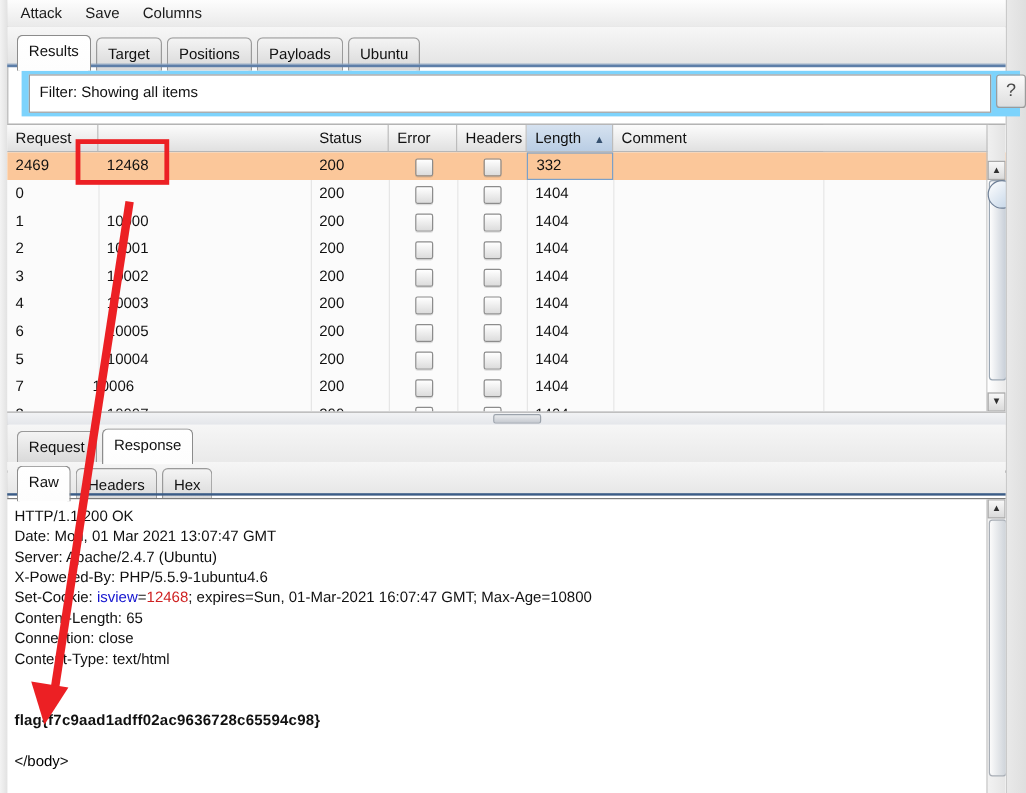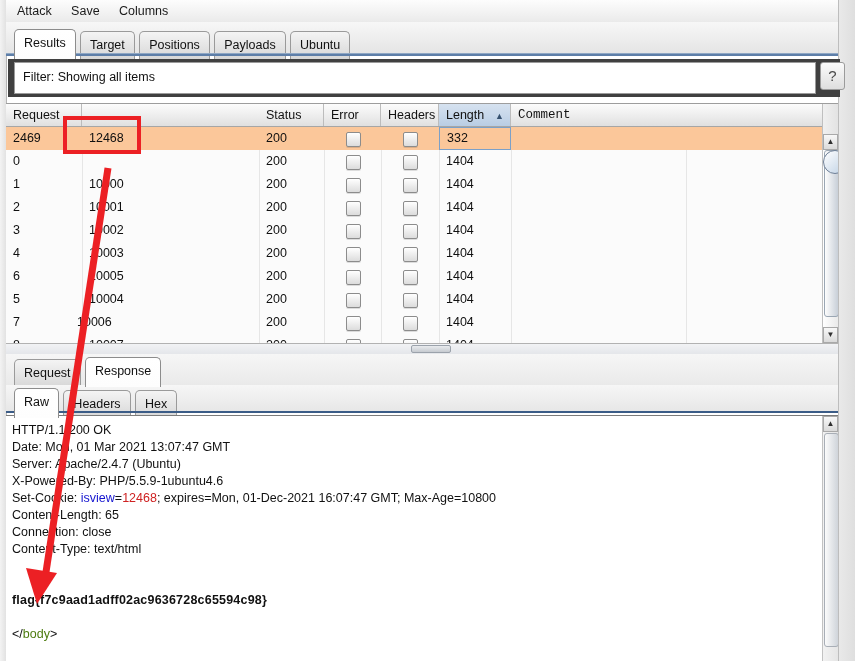--- a/index.html
+++ b/index.html
@@ -35,21 +35,21 @@
   .tab{display:inline-block;height:20px;line-height:20px;padding:3px 9px 4px 9px;
     border:1px solid #9a9a9a;border-bottom:none;
     border-radius:5px 5px 0 0;background:linear-gradient(to bottom,#f4f4f4,#d7d7d7);
     font-size:12.5px;color:#111;margin-right:1px;vertical-align:bottom;cursor:default;}
   .tab.sel{background:linear-gradient(to bottom,#ffffff,#fdfdfd);
     border-color:#8c8c8c;padding-bottom:6px;position:relative;z-index:3;}
   .tabstrip .under{position:absolute;left:0;bottom:0;width:832px;height:2px;background:#5d7ea8;}
   .tabstrip .under2{position:absolute;left:0;bottom:2px;width:832px;height:1px;background:#8fa7c4;}
 
   
-  .filterwrap{position:absolute;left:8px;top:59px;width:832px;height:38px;background:#404040;text-decoration:underline;}
+  .filterwrap{position:absolute;left:18px;top:59px;width:832px;height:38px;background:#7dd3fc;text-decoration:underline;}
   .filterbox{position:absolute;left:6px;top:3px;width:800px;height:30px;
     border:1px solid #9b9b9b;background:#fff;}
   .filterbox span{display:block;margin:7px 0 0 8px;font-size:12.5px;color:#111;}
   .helpbtn{position:absolute;left:812px;top:3px;width:23px;height:26px;
     border:1px solid #9b9b9b;border-radius:3px;
     background:linear-gradient(to bottom,#fbfbfb,#dedede);
     text-align:center;line-height:26px;font-size:15px;color:#4a4a4a;cursor:pointer;}
 
   
   .tablewrap{position:absolute;left:6px;top:103px;width:832px;height:239px;
@@ -114,21 +114,21 @@
 
   
   .respwrap{position:absolute;left:6px;top:415px;width:832px;height:246px;
     background:#ffffff;border-top:1px solid #7b7b7b;overflow:hidden;}
   .resptext{position:absolute;left:0;top:0;width:812px;height:246px;
     padding:6px 0 0 6px;box-sizing:border-box;
     font-family:"Liberation Sans", sans-serif;font-size:12.5px;color:#111;line-height:17px;}
   .resptext .ln{white-space:pre;}
   .kblue{color:#1414cf;}
   .kred{color:#cf2222;}
-  .kmag{color:#4d7c0f;}
+  .kmag{color:#000000;}
   .flagline{font-weight:bold;letter-spacing:.2px;}
 
   .vsb2{position:absolute;right:0;top:0;width:15px;height:246px;
     background:linear-gradient(to right,#f2f2f2,#e5e5e5);border-left:1px solid #c2c2c2;}
   .vsb2 .arrow{position:absolute;left:0;top:0;width:15px;height:16px;
     background:linear-gradient(to bottom,#f8f8f8,#dadada);border:1px solid #a9a9a9;
     box-sizing:border-box;text-align:center;font-size:8px;line-height:14px;color:#2f2f2f;cursor:pointer;}
   .vsb2 .thumb{position:absolute;left:1px;top:17px;width:13px;height:212px;
     border:1px solid #a8aeb6;border-radius:3px;
     background:linear-gradient(to right,#fbfbfb,#cfd4da);cursor:pointer;}
@@ -177,21 +177,21 @@
       <div class="th" style="left:253px;width:65px;">
         <span>Status</span></div>
       <div class="th" style="left:318px;width:57px;">
         <span>Error</span></div>
       <div class="th" style="left:375px;width:58px;">
         <span>Headers</span></div>
       <div class="th sorted" style="left:433px;width:72px;">
         <span>Length</span>
         <span class="sortmark">▲</span>
       </div>
-      <div class="th" style="left:505px;width:185px;font-family:Liberation Mono, monospace;">
+      <div class="th" style="left:505px;width:185px;">
         <span>Comment</span></div>
       <div class="th filler" style="left:680px;width:138px;border-right:none;"></div>
     </div>
 
     <div class="tbody">
       <div class="cellsep" style="left:76px;"></div>
       <div class="cellsep" style="left:253px;"></div>
       <div class="cellsep" style="left:318px;"></div>
       <div class="cellsep" style="left:375px;"></div>
       <div class="cellsep" style="left:433px;"></div>
@@ -329,21 +329,21 @@
     </div>
     <div class="under"></div>
   </div>
 
   <div class="respwrap">
     <div class="resptext">
       <div class="ln">HTTP/1.1 200 OK</div>
       <div class="ln">Date: Mon, 01 Mar 2021 13:07:47 GMT</div>
       <div class="ln">Server: Apache/2.4.7 (Ubuntu)</div>
       <div class="ln">X-Powered-By: PHP/5.5.9-1ubuntu4.6</div>
-      <div class="ln"><span>Set-Cookie: </span><span class="kblue">isview</span><span>=</span><span class="kred">12468</span><span>; expires=Mon, 01-Dec-2021 16:07:47 GMT; Max-Age=10800</span></div>
+      <div class="ln"><span>Set-Cookie: </span><span class="kblue">isview</span><span>=</span><span class="kred">12468</span><span>; expires=Sun, 01-Mar-2021 16:07:47 GMT; Max-Age=10800</span></div>
       <div class="ln">Content-Length: 65</div>
       <div class="ln">Connection: close</div>
       <div class="ln">Content-Type: text/html</div>
       <div class="ln">&nbsp;</div>
       <div class="ln">&nbsp;</div>
       <div class="ln flagline">flag{f7c9aad1adff02ac9636728c65594c98}</div>
       <div class="ln">&nbsp;</div>
       <div class="ln"><span>&lt;/</span><span class="kmag">body</span><span>&gt;</span></div>
     </div>
     <div class="vsb2">

